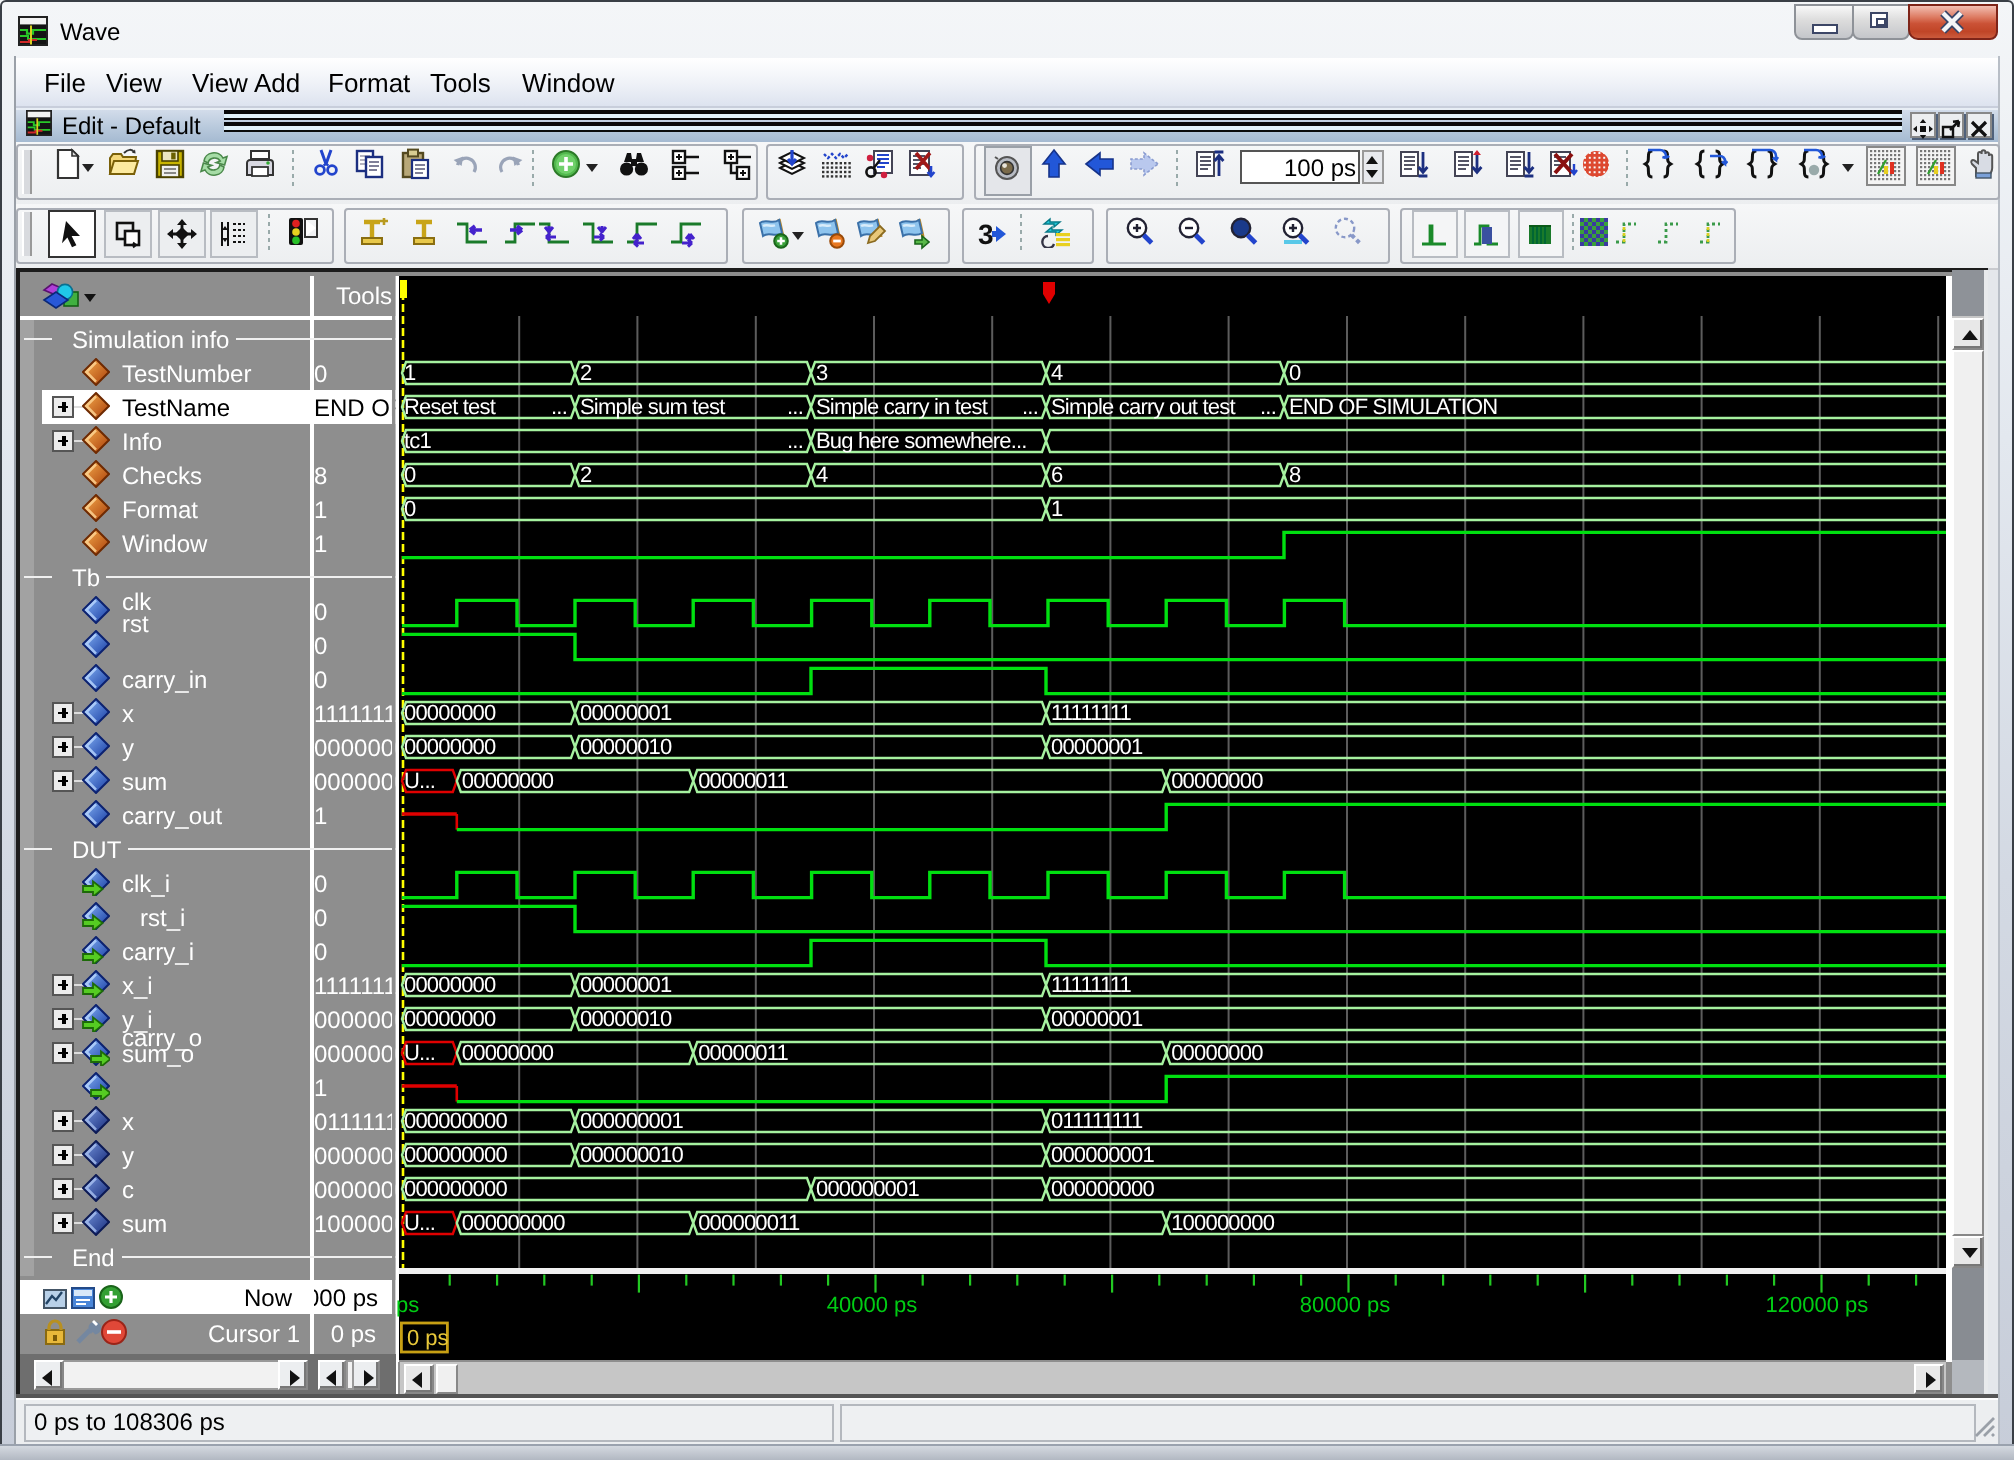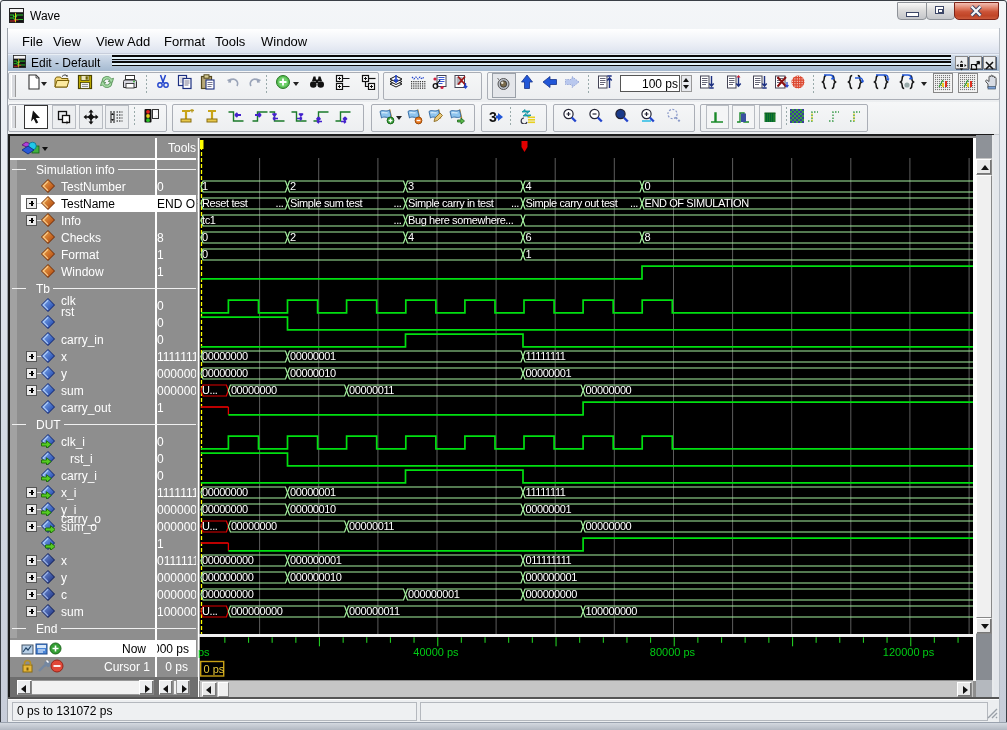--- a/index.html
+++ b/index.html
@@ -1341,18 +1341,18 @@
     <div style="position:absolute;left:957px;top:681.5px;width:15px;height:15px;background:#e8e8e8;border:1px solid #888;border-top-color:#fff;border-left-color:#fff;box-sizing:border-box;box-shadow:inset -1px -1px 0 #777">
       <div style="width:0;height:0;border-top:4px solid transparent;border-bottom:4px solid transparent;border-left:5px solid #111;margin:3.5px 0 0 5px"></div>
     </div>
     <div style="position:absolute;left:217.5px;top:681.5px;width:11px;height:15px;background:#f0f0f0;border:1px solid #888;border-top-color:#fff;border-left-color:#fff;box-sizing:border-box"></div>
   <div style="position:absolute;left:994px;top:135px;width:5px;height:562px;background:#e4e7eb"></div>
 
   <div style="position:absolute;left:8px;top:697px;width:991px;height:2px;background:#555"></div>
   <div style="position:absolute;left:8px;top:699px;width:991px;height:23px;background:#eceef0;border-top:1px solid #fff"></div>
   <div style="position:absolute;left:12px;top:701.5px;width:403px;height:17px;border:1px solid #b4b8be;background:#eef0f2"></div>
   <div style="position:absolute;left:420px;top:701.5px;width:566px;height:17px;border:1px solid #b4b8be;background:#eef0f2"></div>
-  <div class="t12" style="left:17px;top:703.5px">0 ps to 131072 ps</div>
+  <div class="t12" style="left:17px;top:703.5px">0 ps to 108306 ps</div>
   <svg style="position:absolute;left:986px;top:707px" width="13" height="13" viewBox="0 0 13 13">
     <path d="M11,2 L2,11 M11,6 L6,11 M11,10 L10,11" stroke="#9aa0a8" stroke-width="1.4"></path>
     </svg>
 
   <div style="position:absolute;left:0;top:722px;width:1007px;height:8px;background:linear-gradient(#d4d9e0,#b2b8c2);border-top:1px solid #9aa2ae;box-sizing:border-box"></div>
 </div>
 </body></html>

